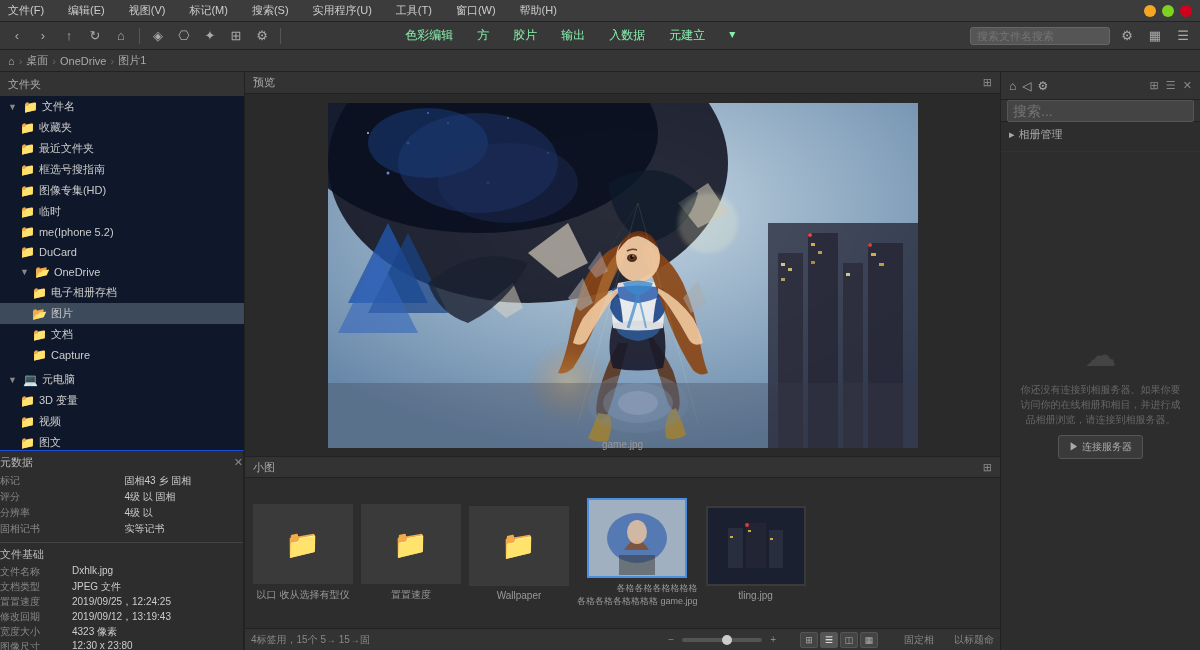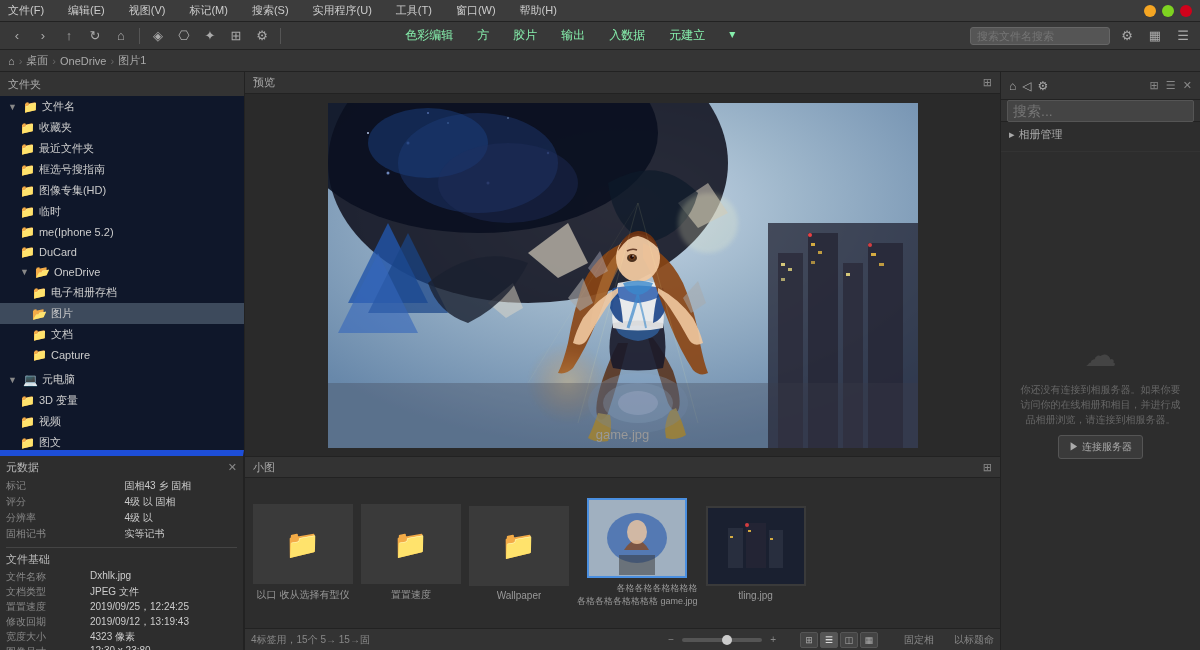--- a/index.html
+++ b/index.html
@@ -147,23 +147,23 @@
     .folder-icon-open { color: #f0c040; font-size: 12px; }
     .sidebar-item-text { font-size: 11px; color: #ccc; }
     .sidebar-item-indent1 { padding-left: 20px; }
     .sidebar-item-indent2 { padding-left: 32px; }
     .expand-arrow { color: #888; font-size: 9px; margin-right: 2px; }
 
     
     .bottom-left {
       height: 200px;
       background: #2d2d2d;
-      border-top: 6px solid #1d4ed8;
+      border-top: 1px solid #1d4ed8;
       border-right: 1px solid #222;
-      padding: 4px 6px;
+      padding: 4px 0;
       font-size: 10px;
       color: #aaa;
       overflow: hidden;
     }
     .bottom-left-header {
       display: flex;
       align-items: center;
       justify-content: space-between;
       margin-bottom: 4px;
     }
@@ -178,21 +178,21 @@
     .meta-value { color: #ccc; }
     .meta-section-title {
       font-size: 11px;
       color: #bbb;
       margin: 6px 0 3px;
       border-top: 1px solid #444;
       padding-top: 4px;
     }
     .meta-full-row {
       display: flex;
-      gap: 24px;
+      gap: 12px;
       font-size: 10px;
       margin: 1px 0;
     }
     .meta-full-label { color: #888; min-width: 60px; }
     .meta-full-value { color: #ccc; }
 
     
     .center-area {
       flex: 1;
       display: flex;
@@ -221,24 +221,24 @@
       display: flex;
       align-items: center;
       justify-content: center;
       background: #2a2a2a;
       position: relative;
       overflow: hidden;
     }
 
     .preview-filename {
       position: absolute;
-      bottom: 14px;
+      bottom: 6px;
       left: 50%;
       transform: translateX(-50%);
-      font-size: 13px;
+      font-size: 10px;
       color: #999;
       white-space: nowrap;
     }
 
     
     .filmstrip-bar {
       height: 22px;
       background: #333;
       display: flex;
       align-items: center;

